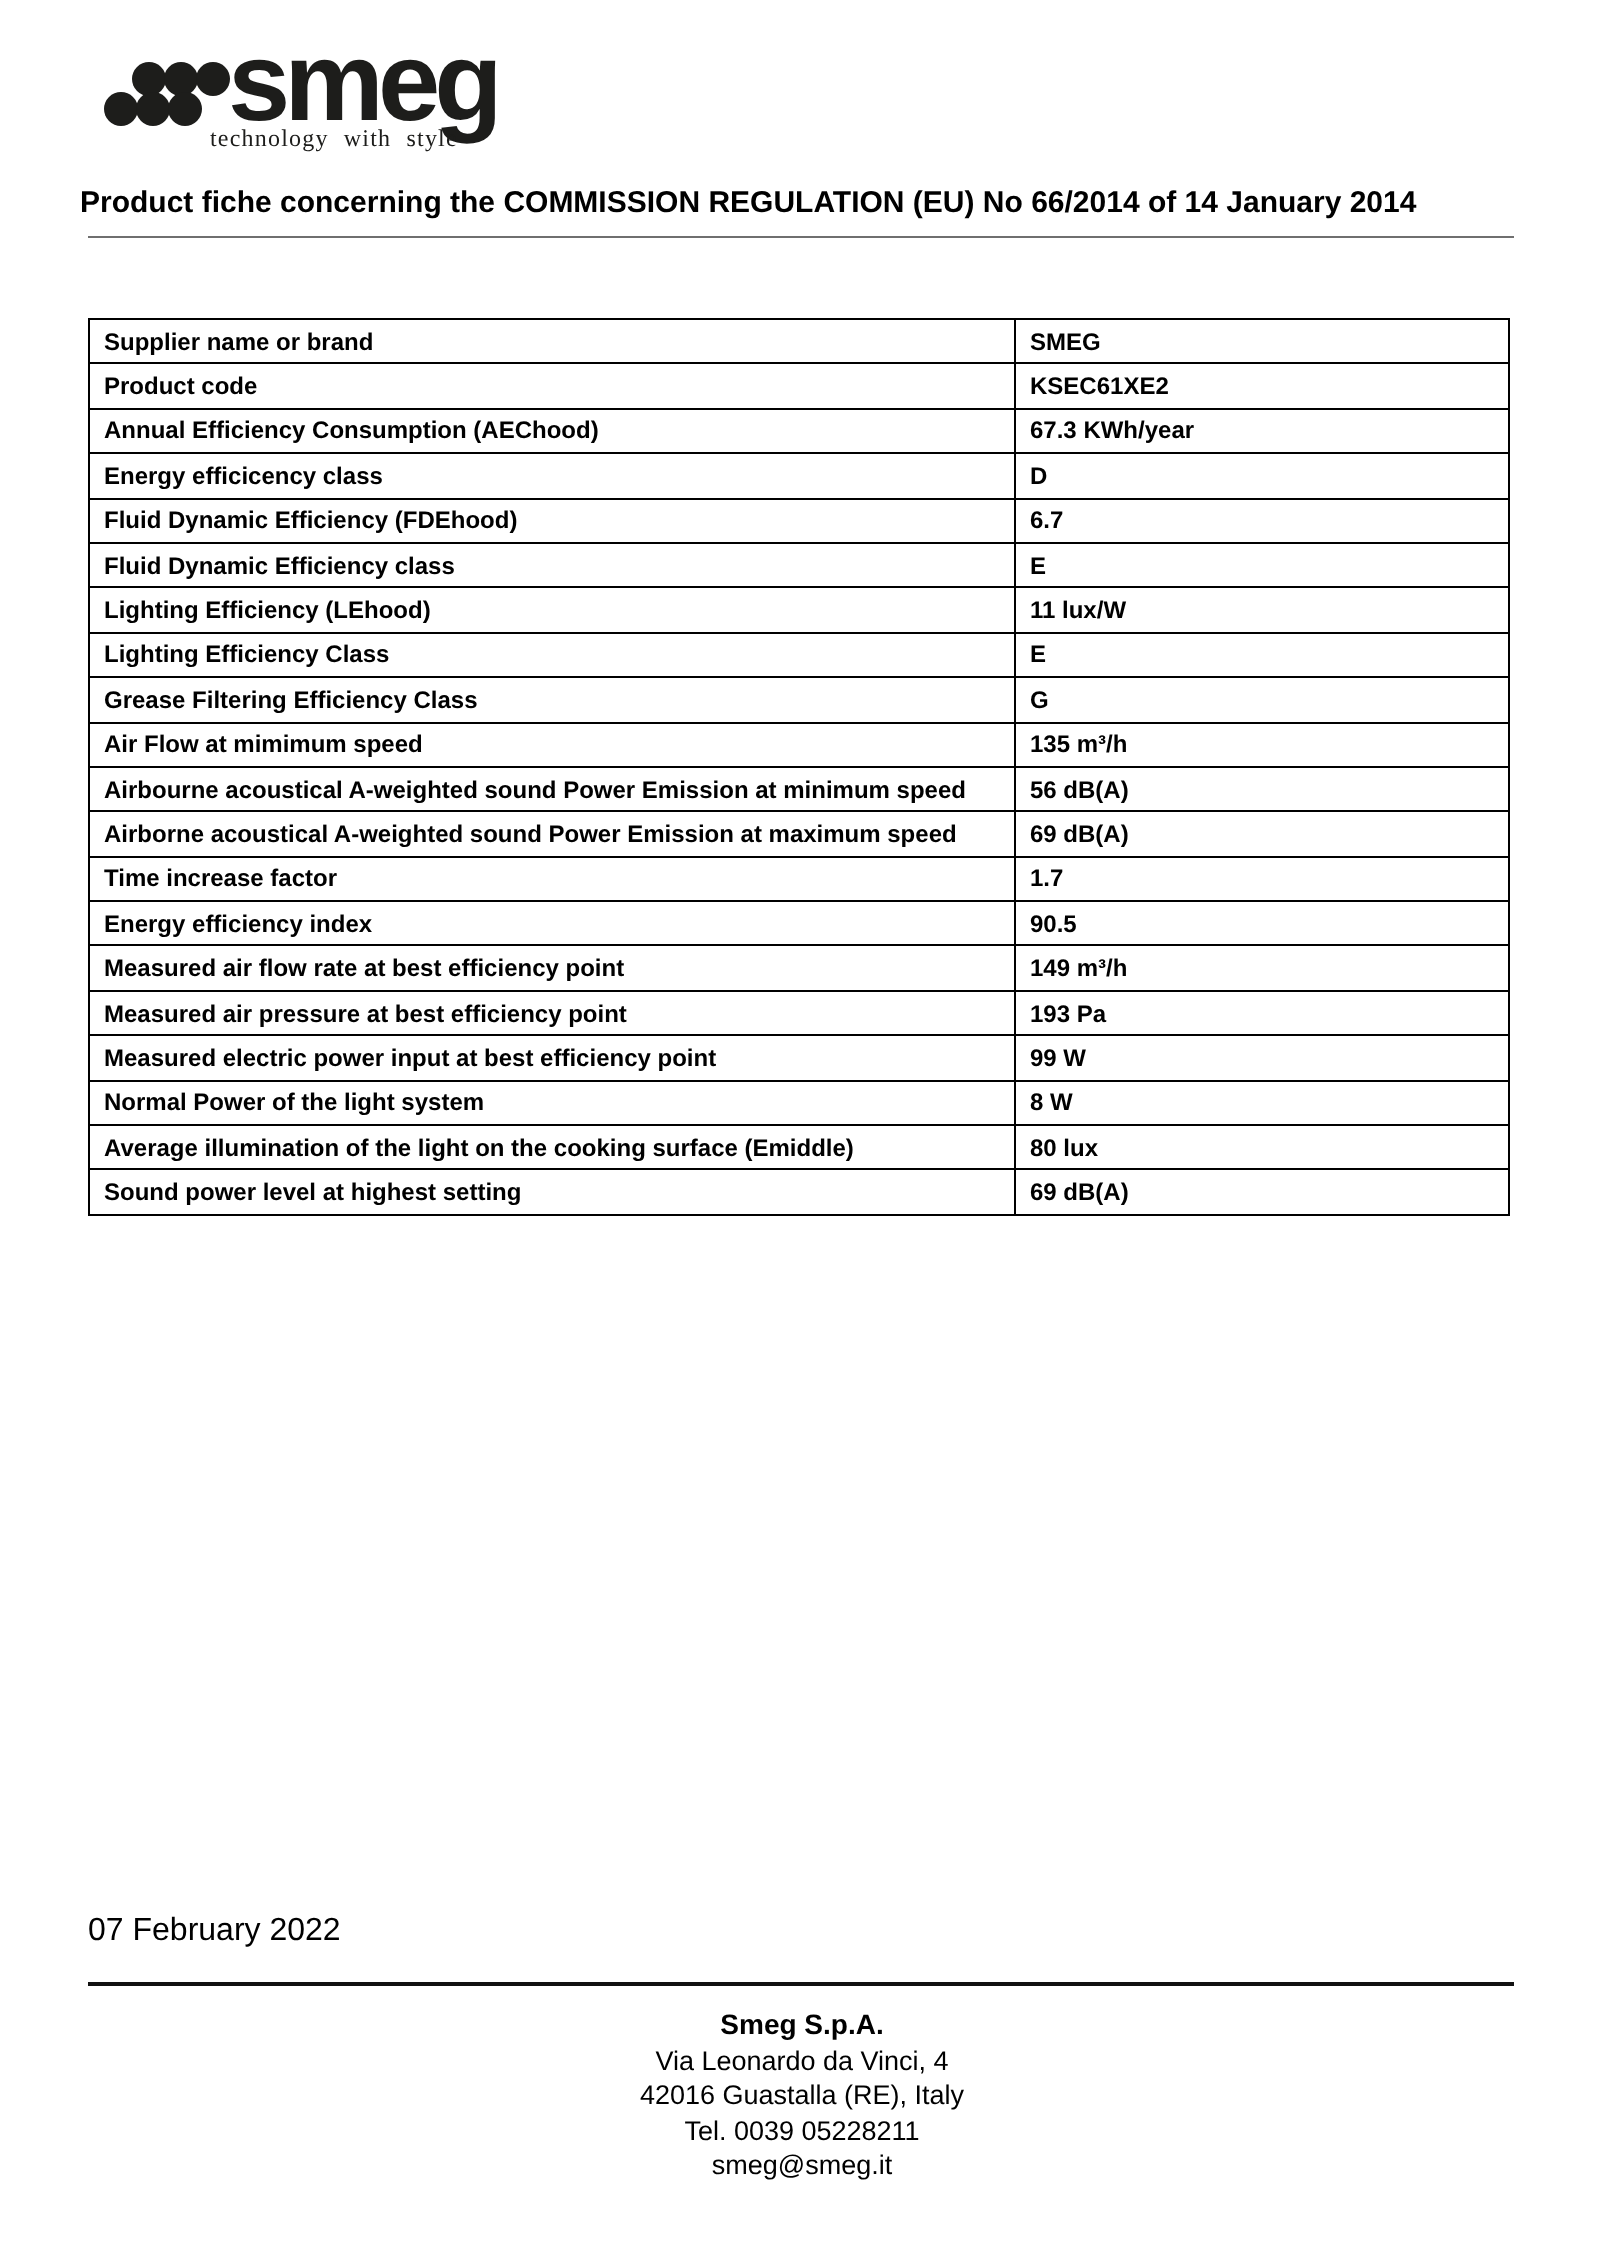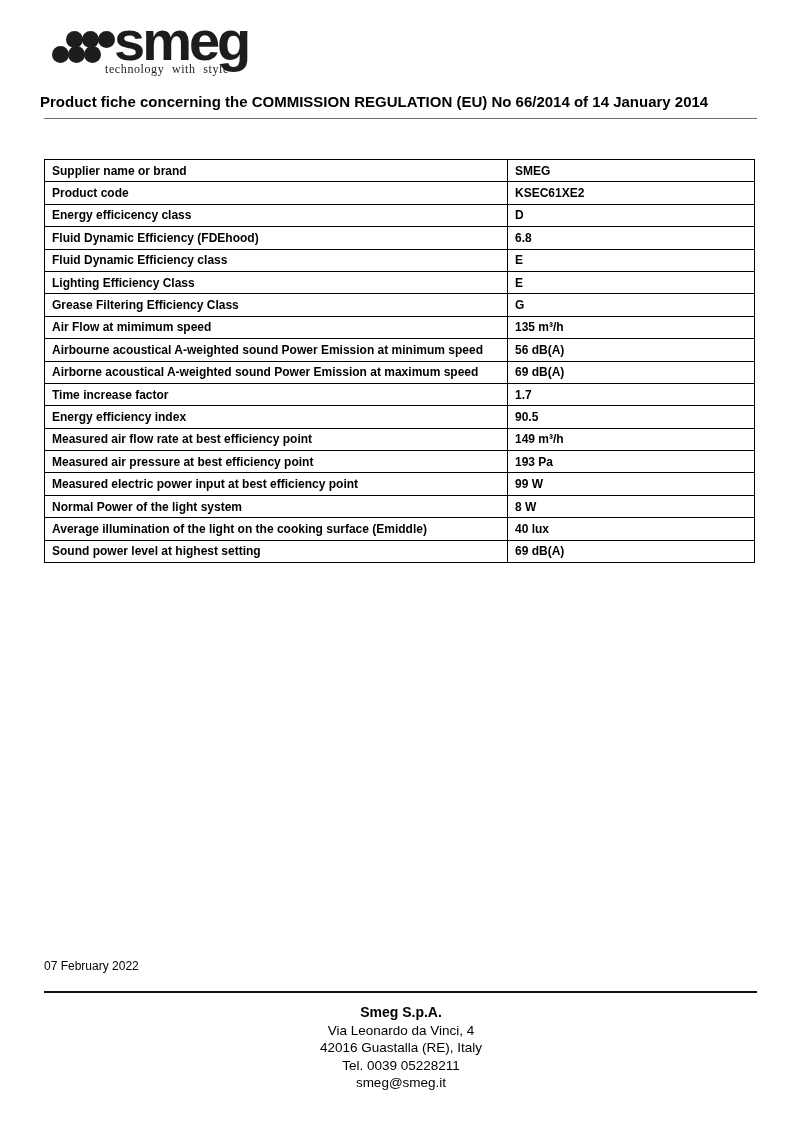--- a/index.html
+++ b/index.html
@@ -58,21 +58,21 @@
     vertical-align: middle;
     white-space: nowrap;
     overflow: hidden;
   }
   td.label-cell { width: 463px; }
   td.value-cell { }
 
   
   .doc-date {
     position: absolute; left: 44px; top: 956px;
-    font-size: 12px; line-height: 20px;
+    font-size: 16px; line-height: 20px;
   }
   .footer-rule {
     position: absolute; left: 44px; top: 991px; width: 713px; height: 2px;
     background: #111;
   }
   .footer {
     position: absolute; left: 0; top: 1004px; width: 802px;
     text-align: center; font-size: 13.5px; line-height: 17.5px;
   }
   .footer .company { font-weight: bold; font-size: 14px; }
@@ -102,30 +102,38 @@
     <tbody>
         <tr>
           <td class="label-cell">Supplier name or brand</td>
           <td class="value-cell">SMEG</td>
         </tr>
         <tr>
           <td class="label-cell">Product code</td>
           <td class="value-cell">KSEC61XE2</td>
         </tr>
         <tr>
+          <td class="label-cell">Annual Efficiency Consumption (AEChood)</td>
+          <td class="value-cell">67.3 KWh/year</td>
+        </tr>
+        <tr>
           <td class="label-cell">Energy efficicency class</td>
           <td class="value-cell">D</td>
         </tr>
         <tr>
           <td class="label-cell">Fluid Dynamic Efficiency (FDEhood)</td>
-          <td class="value-cell">6.8</td>
+          <td class="value-cell">6.7</td>
         </tr>
         <tr>
           <td class="label-cell">Fluid Dynamic Efficiency class</td>
           <td class="value-cell">E</td>
+        </tr>
+        <tr>
+          <td class="label-cell">Lighting Efficiency (LEhood)</td>
+          <td class="value-cell">11 lux/W</td>
         </tr>
         <tr>
           <td class="label-cell">Lighting Efficiency Class</td>
           <td class="value-cell">E</td>
         </tr>
         <tr>
           <td class="label-cell">Grease Filtering Efficiency Class</td>
           <td class="value-cell">G</td>
         </tr>
         <tr>
@@ -159,21 +167,21 @@
         <tr>
           <td class="label-cell">Measured electric power input at best efficiency point</td>
           <td class="value-cell">99 W</td>
         </tr>
         <tr>
           <td class="label-cell">Normal Power of the light system</td>
           <td class="value-cell">8 W</td>
         </tr>
         <tr>
           <td class="label-cell">Average illumination of the light on the cooking surface (Emiddle)</td>
-          <td class="value-cell">40 lux</td>
+          <td class="value-cell">80 lux</td>
         </tr>
         <tr>
           <td class="label-cell">Sound power level at highest setting</td>
           <td class="value-cell">69 dB(A)</td>
         </tr>
       </tbody>
   </table>
 
   <div class="doc-date">07 February 2022</div>
   <div class="footer-rule"></div>

